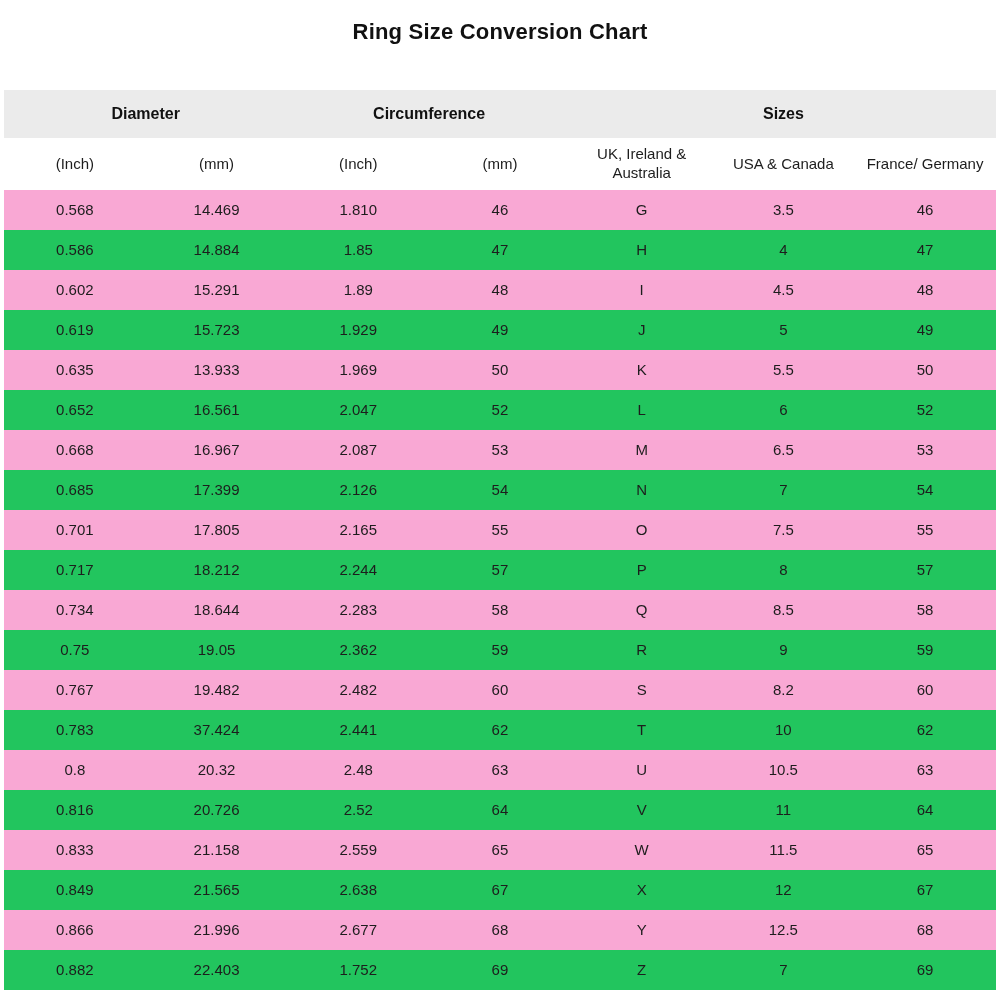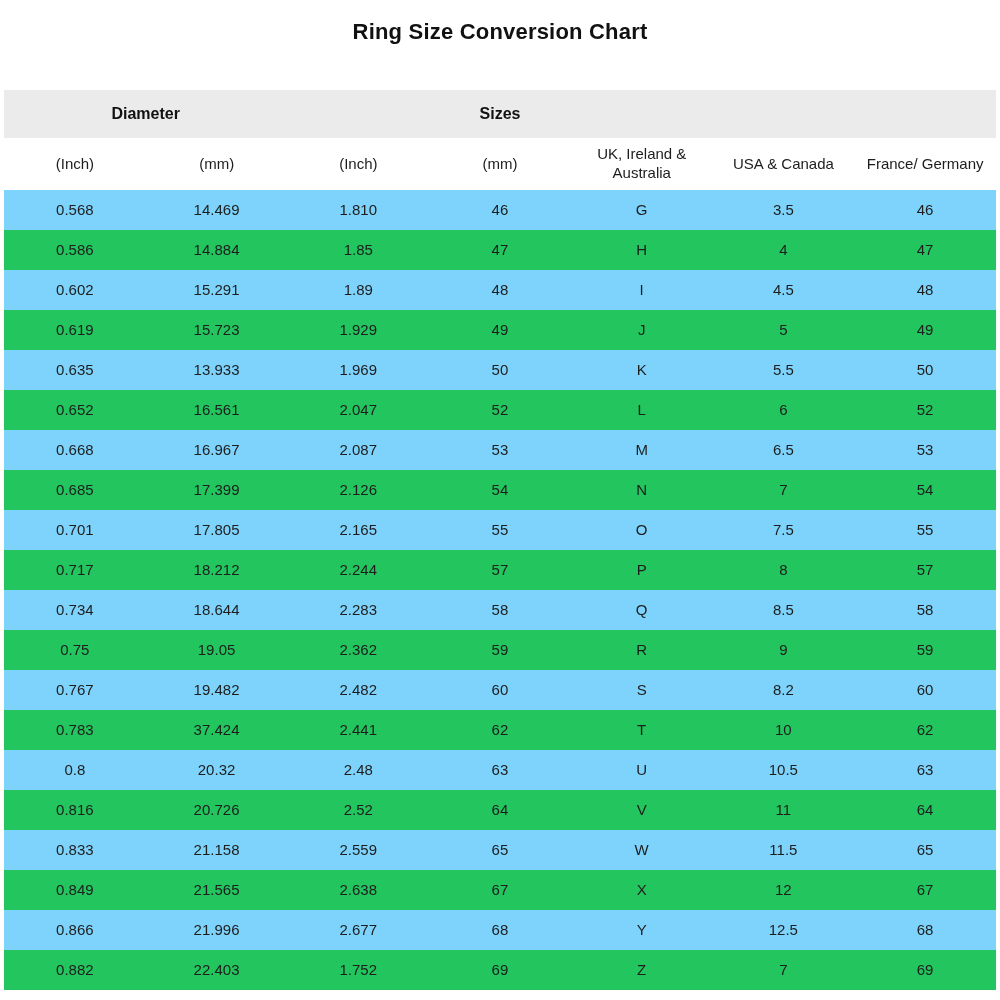--- a/index.html
+++ b/index.html
@@ -42,50 +42,50 @@
     text-align: center;
     font-weight: 700;
     font-size: 16px;
     color: #111111;
   }
   .span-2 { width: 28.5714%; }
   .span-3 { width: 42.8572%; }
   .col-header-row {
     height: 52px;
     background: #ffffff;
-    justify-content: flex-end;
   }
   .cell {
     width: 14.2857%;
     text-align: center;
     font-size: 15px;
     line-height: 1.25;
     padding: 0 8px;
     box-sizing: border-box;
     word-wrap: break-word;
   }
   .data-row {
     height: 40px;
     background: #22c55e;
   }
   .data-row.striped {
-    background: #7dd3fc;
+    background: #f9a8d4;
   }
 </style>
 </head>
 <body>
 
 <div class="page">
 
   <div class="title">Ring Size Conversion Chart</div>
 
   <div class="table">
 
     <div class="row group-header-row">
       <div class="group-cell span-2">Diameter</div>
+      <div class="group-cell span-2">Circumference</div>
       <div class="group-cell span-3">Sizes</div>
     </div>
 
     <div class="row col-header-row">
       <div class="cell">(Inch)</div>
       <div class="cell">(mm)</div>
       <div class="cell">(Inch)</div>
       <div class="cell">(mm)</div>
       <div class="cell">UK, Ireland &amp; Australia</div>
       <div class="cell">USA &amp; Canada</div>

